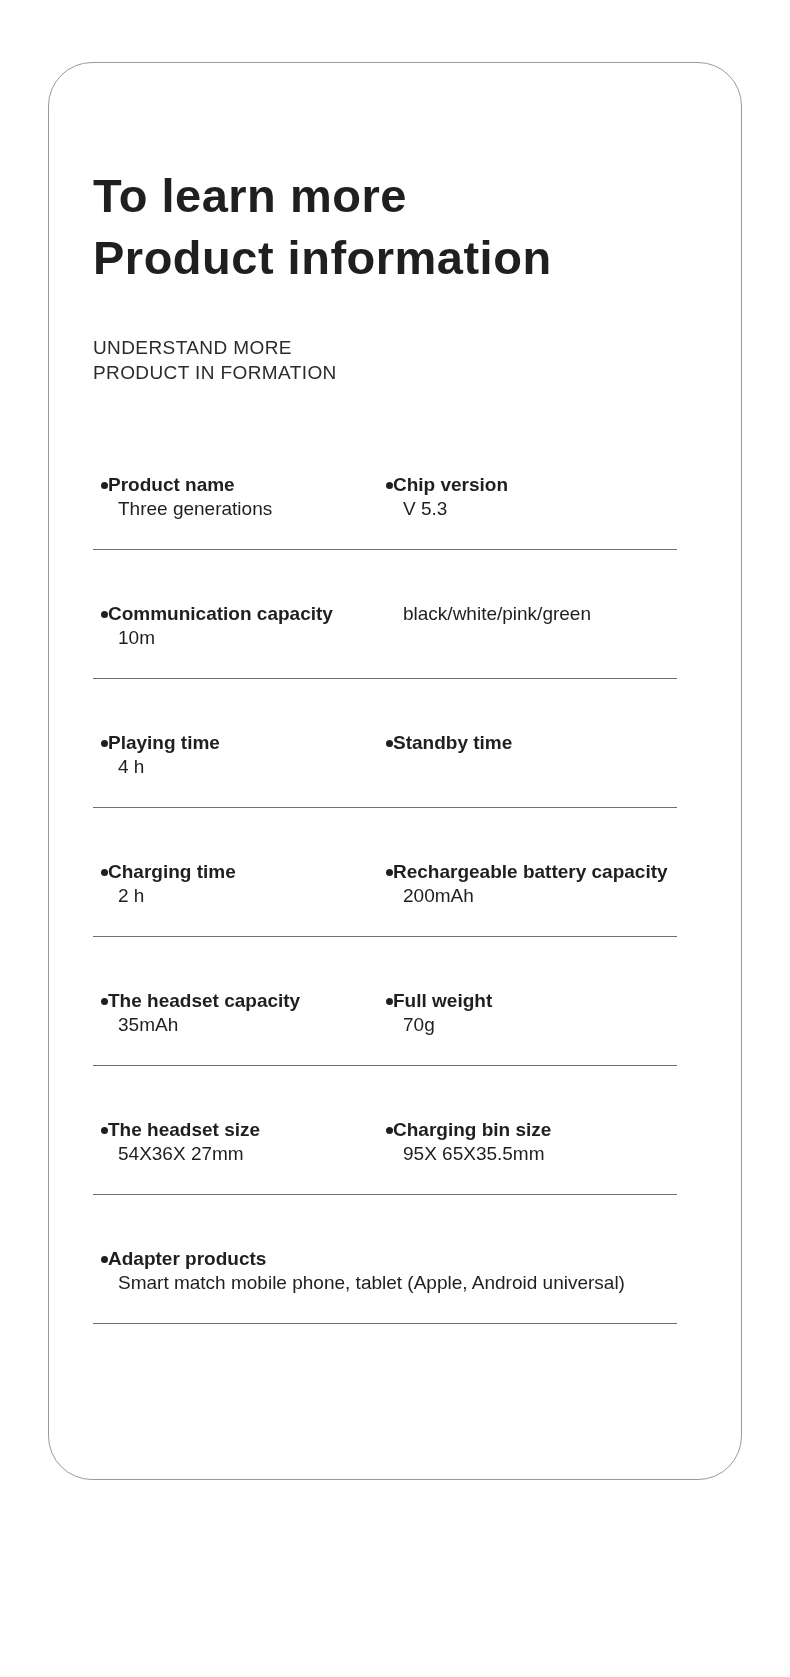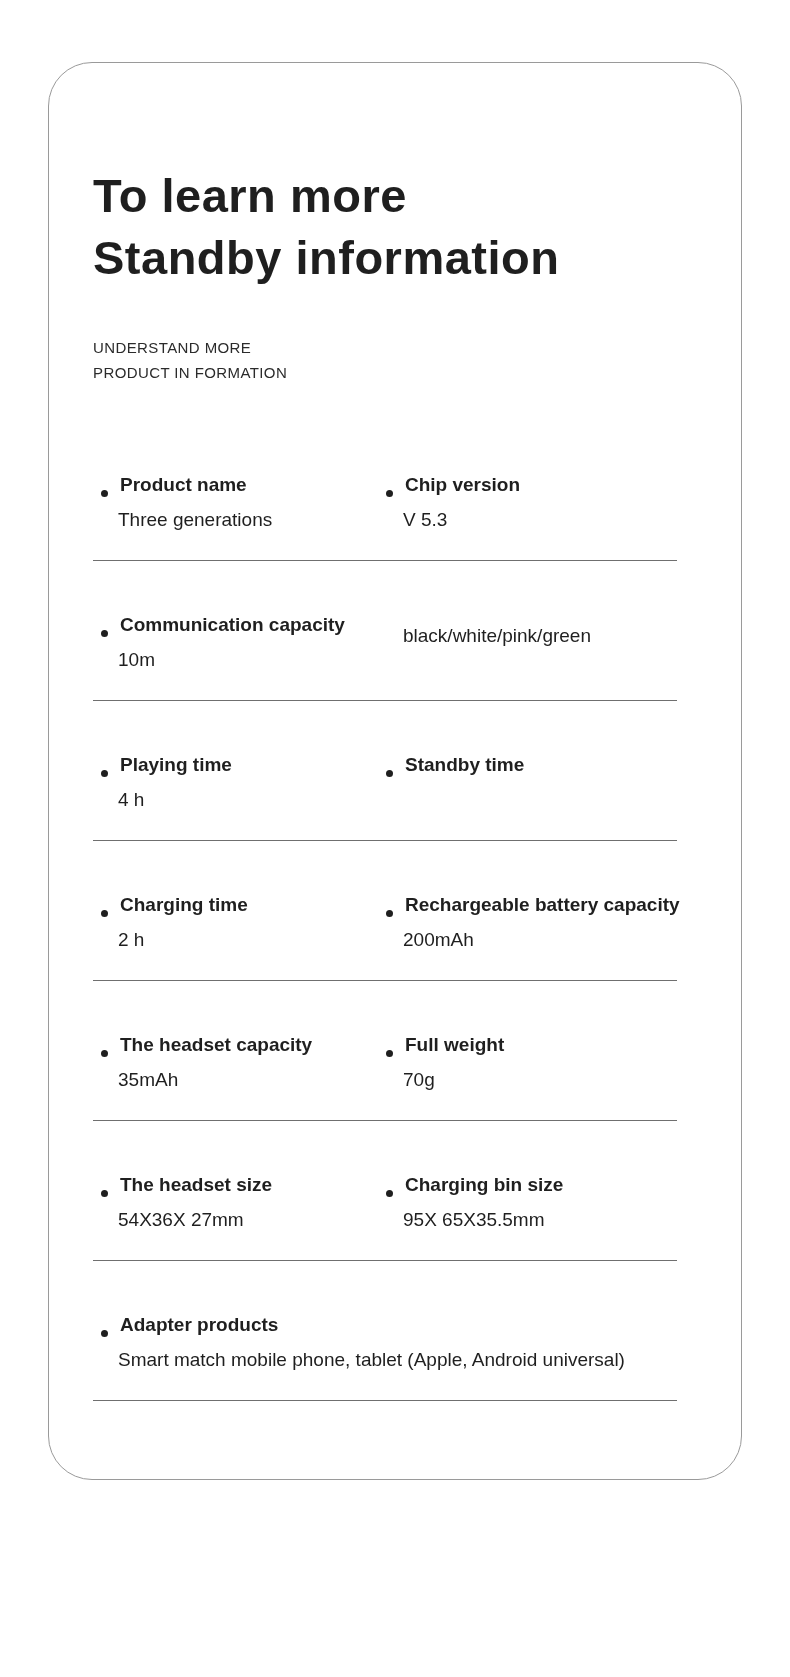--- a/index.html
+++ b/index.html
@@ -30,21 +30,21 @@
   }
   .title {
     font-size: 47px;
     font-weight: 700;
     line-height: 62px;
     color: #1f1f1f;
     letter-spacing: 0.5px;
   }
   .subtitle {
     margin-top: 46px;
-    font-size: 15px;
+    font-size: 19px;
     line-height: 25px;
     color: #2b2b2b;
     letter-spacing: 0.4px;
   }
   .specs {
     margin-top: 36px;
     margin-right: 42px;
   }
   .spec-row {
     display: flex;
@@ -58,53 +58,52 @@
     min-width: 0;
   }
   .col.left {
     flex: 0 0 285px;
   }
   .col.right {
     flex: 1 1 auto;
   }
   .spec-label {
     display: flex;
-    align-items: flex-end;
-    gap: 12px;
+    align-items: center;
+    gap: 0;
     font-size: 19px;
     font-weight: 700;
     color: #1f1f1f;
     white-space: nowrap;
     line-height: 24px;
   }
   .bullet {
     width: 7px;
     height: 7px;
     border-radius: 50%;
     background: #1f1f1f;
     flex: none;
   }
   .spec-value {
-    margin-top: 11px;
     margin-left: 17px;
     font-size: 19px;
     line-height: 24px;
     color: #1f1f1f;
     white-space: nowrap;
   }
 </style>
 </head>
 <body>
 
 <div class="page">
   <div class="card">
 
     <div class="title">
       <div>To learn more</div>
-      <div>Standby information</div>
+      <div>Product information</div>
     </div>
 
     <div class="subtitle">
       <div>UNDERSTAND MORE</div>
       <div>PRODUCT IN FORMATION</div>
     </div>
 
     <div class="specs">
 
       <div class="spec-row">

